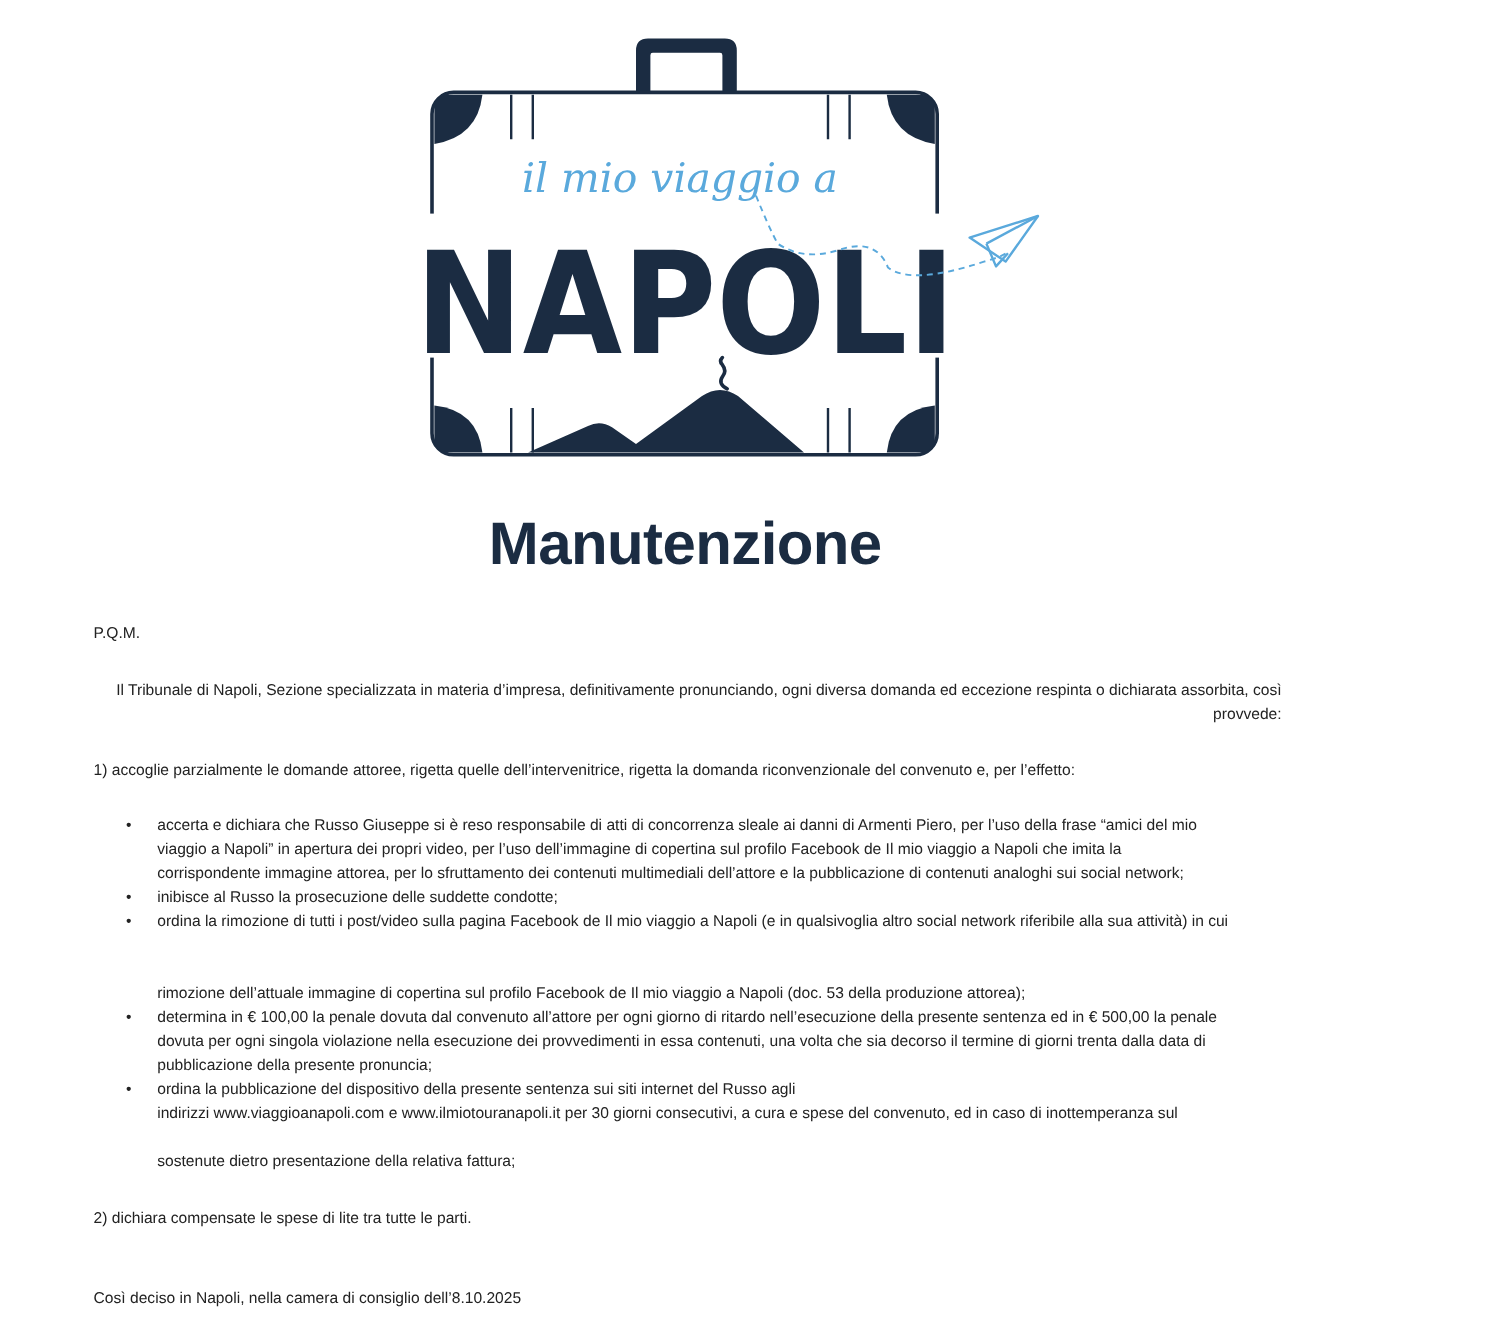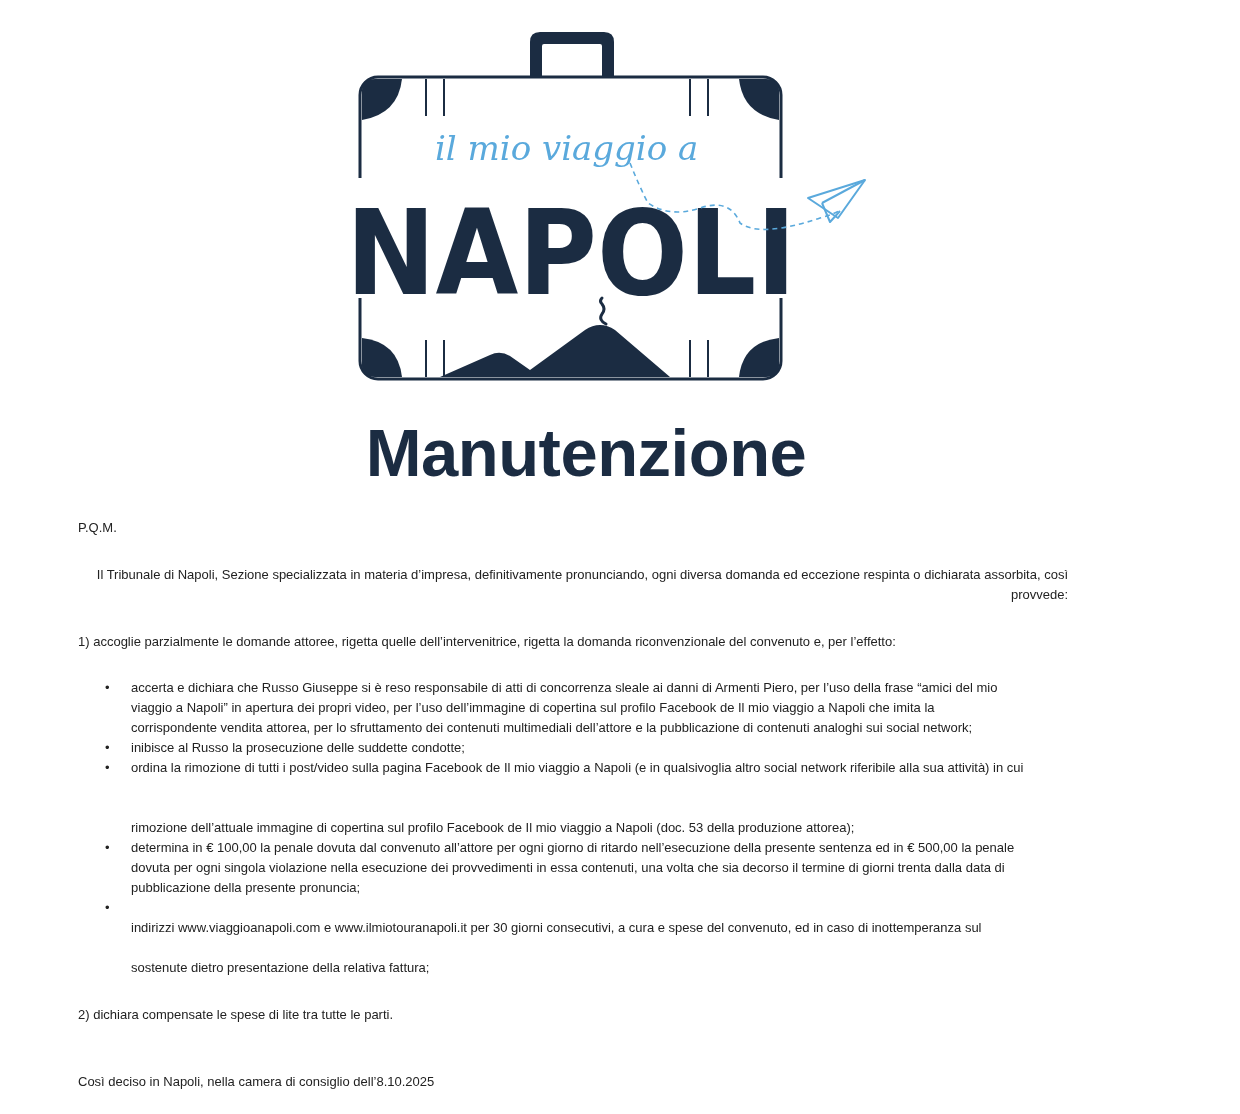--- a/index.html
+++ b/index.html
@@ -24,26 +24,25 @@
   }
   .logo svg { display: block; }
   .title {
     position: absolute;
     left: 0;
     width: 1142px;
     top: 413px;
     text-align: center;
     font-family: "Liberation Sans", sans-serif;
     font-weight: bold;
-    font-size: 67px;
+    font-size: 50px;
     line-height: 80px;
     color: #1b2c42;
     letter-spacing: -0.5px;
     margin: 0;
-    padding-left: 15px;
   }
   .content {
     position: absolute;
     left: 78px;
     top: 518px;
     width: 990px;
     font-size: 13px;
     line-height: 20px;
     color: #222222;
   }
@@ -125,42 +124,42 @@
 <div class="content">
   <p class="p-pqm">P.Q.M.</p>
   <p class="p-intro">Il Tribunale di Napoli, Sezione specializzata in materia d’impresa, definitivamente pronunciando, ogni diversa domanda ed eccezione respinta o dichiarata assorbita, così provvede:</p>
   <p class="p-one">1) accoglie parzialmente le domande attoree, rigetta quelle dell’intervenitrice, rigetta la domanda riconvenzionale del convenuto e, per l’effetto:</p>
 
   <ul class="bullets">
     <li>
       <span class="dot">•</span>
       <span>accerta e dichiara che Russo Giuseppe si è reso responsabile di atti di concorrenza sleale ai danni di Armenti Piero, per l’uso della frase “amici del mio</span><br>
       <span>viaggio a Napoli” in apertura dei propri video, per l’uso dell’immagine di copertina sul profilo Facebook de Il mio viaggio a Napoli che imita la</span><br>
-      <span>corrispondente vendita attorea, per lo sfruttamento dei contenuti multimediali dell’attore e la pubblicazione di contenuti analoghi sui social network;</span>
+      <span>corrispondente immagine attorea, per lo sfruttamento dei contenuti multimediali dell’attore e la pubblicazione di contenuti analoghi sui social network;</span>
     </li>
     <li>
       <span class="dot">•</span>
       <span>inibisce al Russo la prosecuzione delle suddette condotte;</span>
     </li>
     <li>
       <span class="dot">•</span>
       <span>ordina la rimozione di tutti i post/video sulla pagina Facebook de Il mio viaggio a Napoli (e in qualsivoglia altro social network riferibile alla sua attività) in cui</span><br>
       <br>
       <br>
       <span>rimozione dell’attuale immagine di copertina sul profilo Facebook de Il mio viaggio a Napoli (doc. 53 della produzione attorea);</span>
     </li>
     <li>
       <span class="dot">•</span>
       <span>determina in € 100,00 la penale dovuta dal convenuto all’attore per ogni giorno di ritardo nell’esecuzione della presente sentenza ed in € 500,00 la penale</span><br>
       <span>dovuta per ogni singola violazione nella esecuzione dei provvedimenti in essa contenuti, una volta che sia decorso il termine di giorni trenta dalla data di</span><br>
       <span>pubblicazione della presente pronuncia;</span>
     </li>
     <li>
       <span class="dot">•</span>
-      <br>
+      <span>ordina la pubblicazione del dispositivo della presente sentenza sui siti internet del Russo agli</span><br>
       <span>indirizzi www.viaggioanapoli.com e www.ilmiotouranapoli.it per 30 giorni consecutivi, a cura e spese del convenuto, ed in caso di inottemperanza sul</span><br>
       <br>
       <span>sostenute dietro presentazione della relativa fattura;</span>
     </li>
   </ul>
 
   <p class="p-two">2) dichiara compensate le spese di lite tra tutte le parti.</p>
   <p class="p-cosi">Così deciso in Napoli, nella camera di consiglio dell’8.10.2025</p>
 </div>
 

